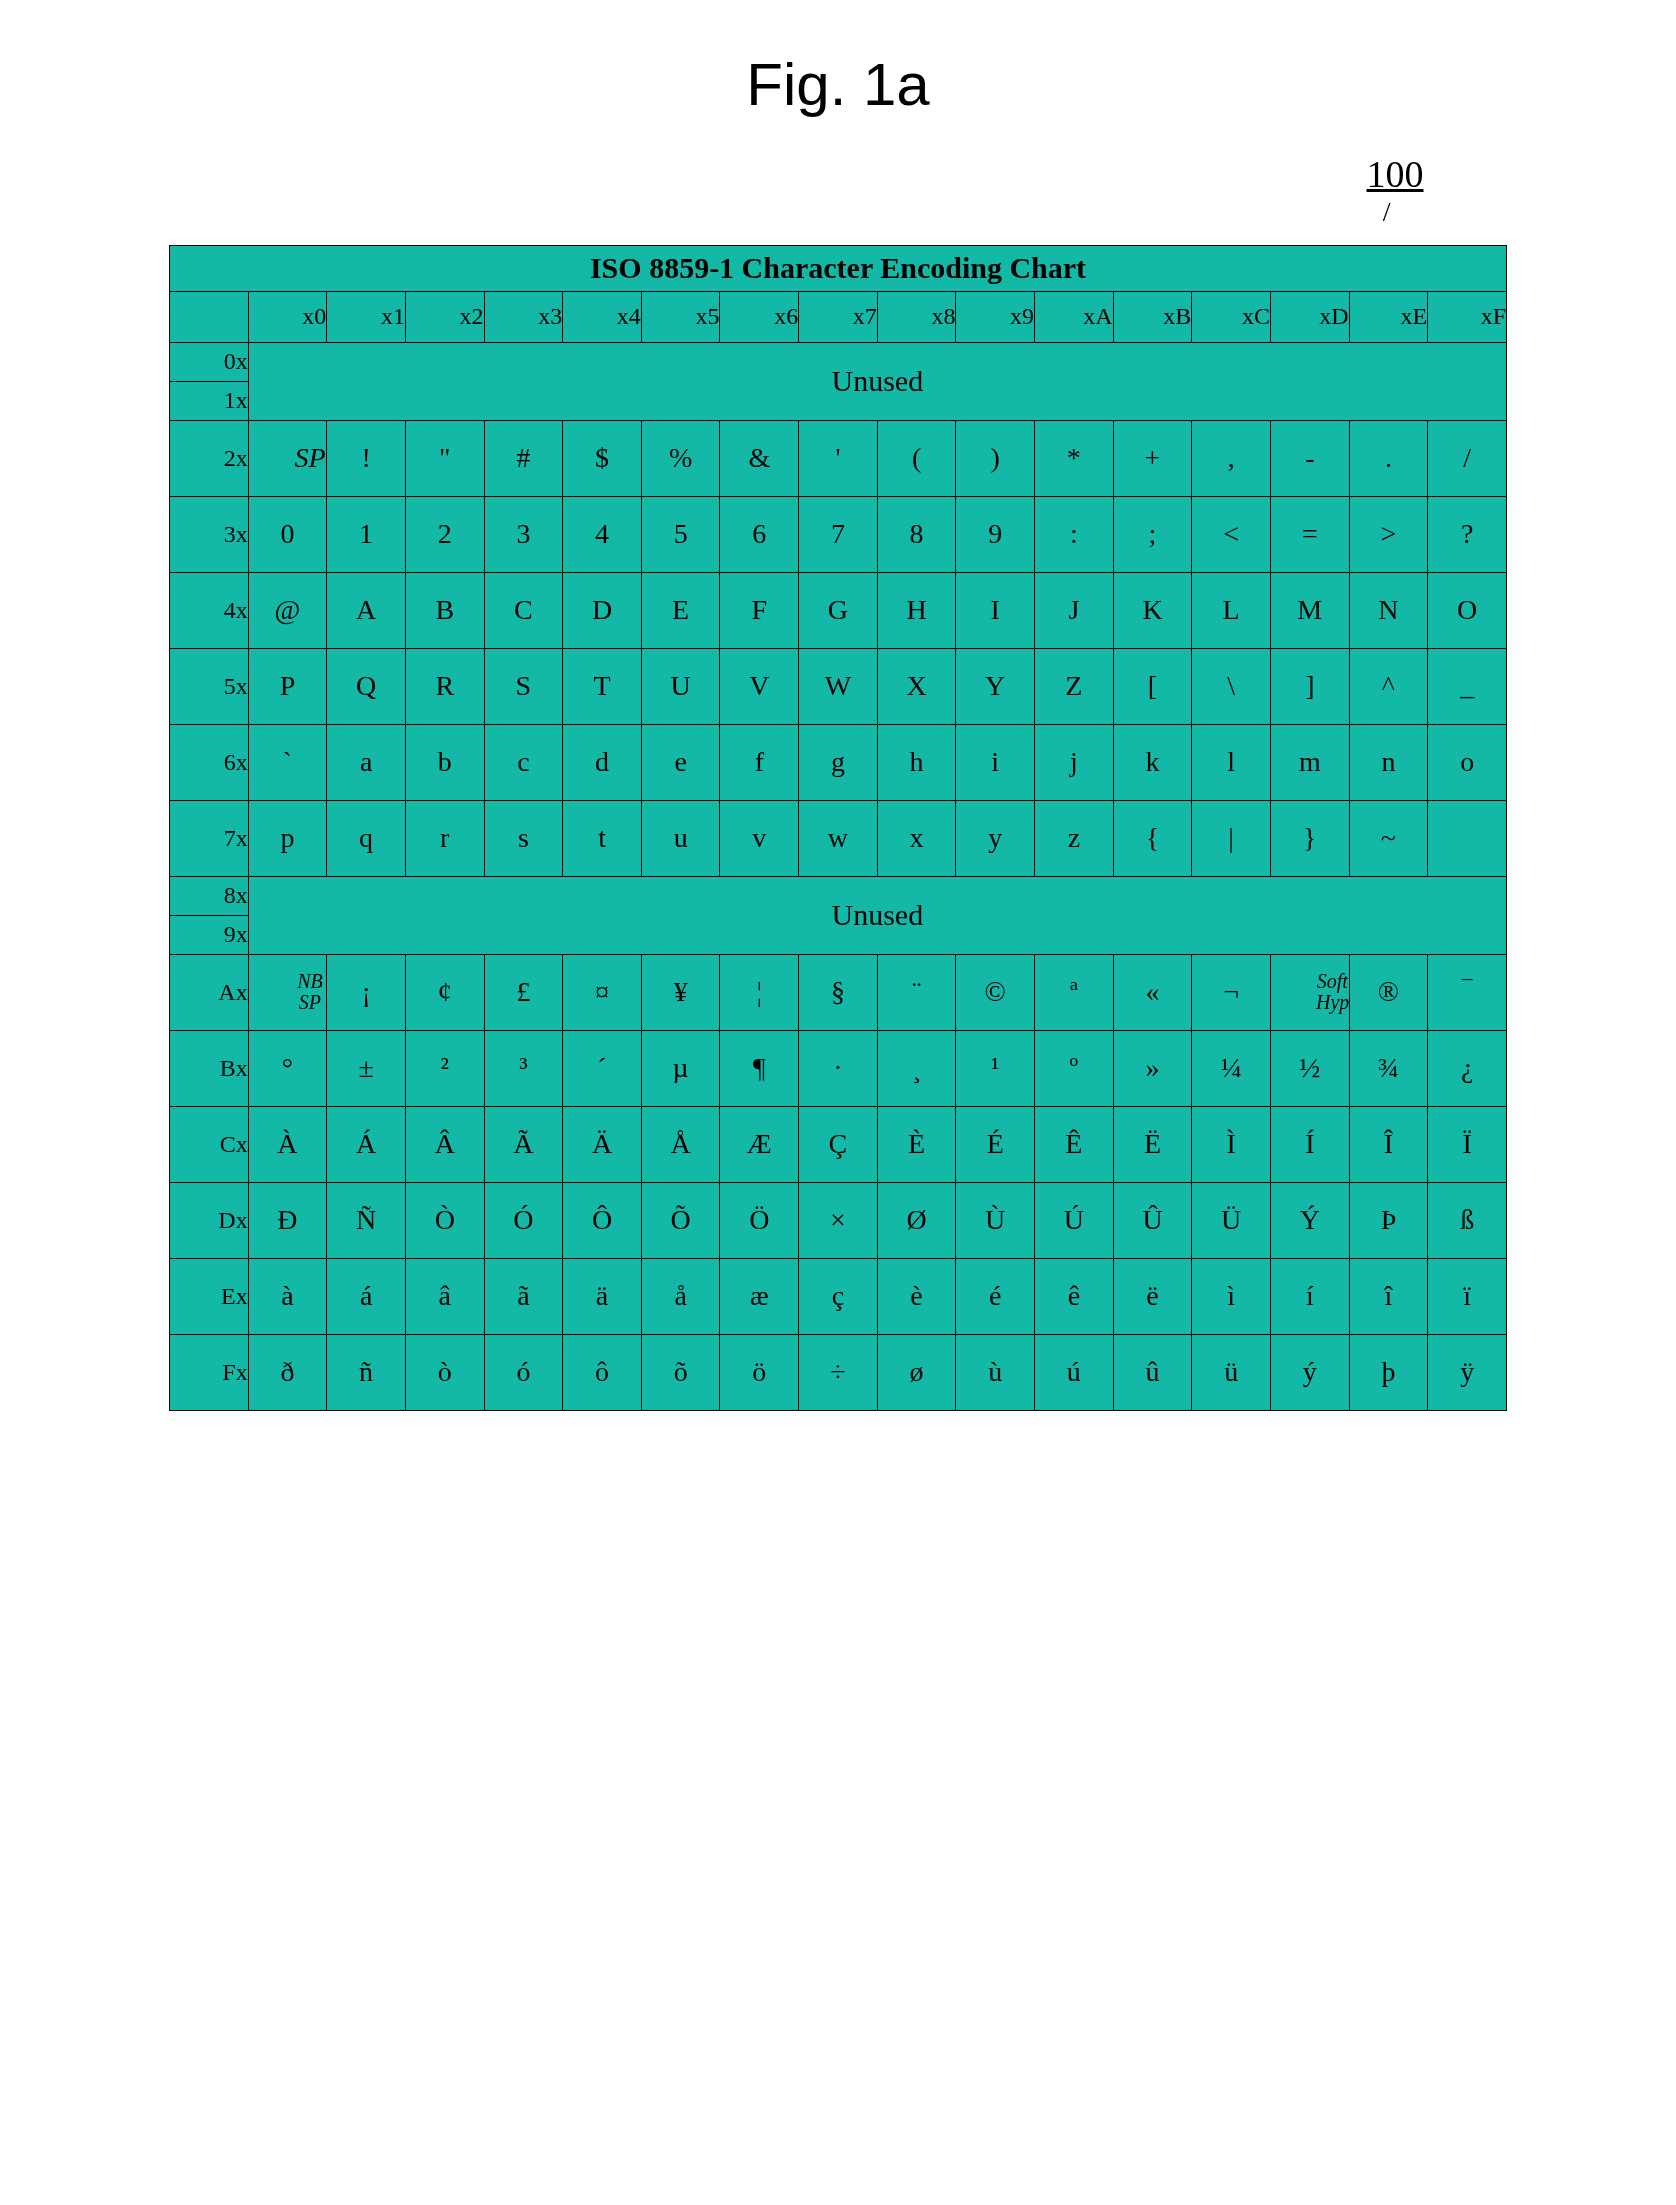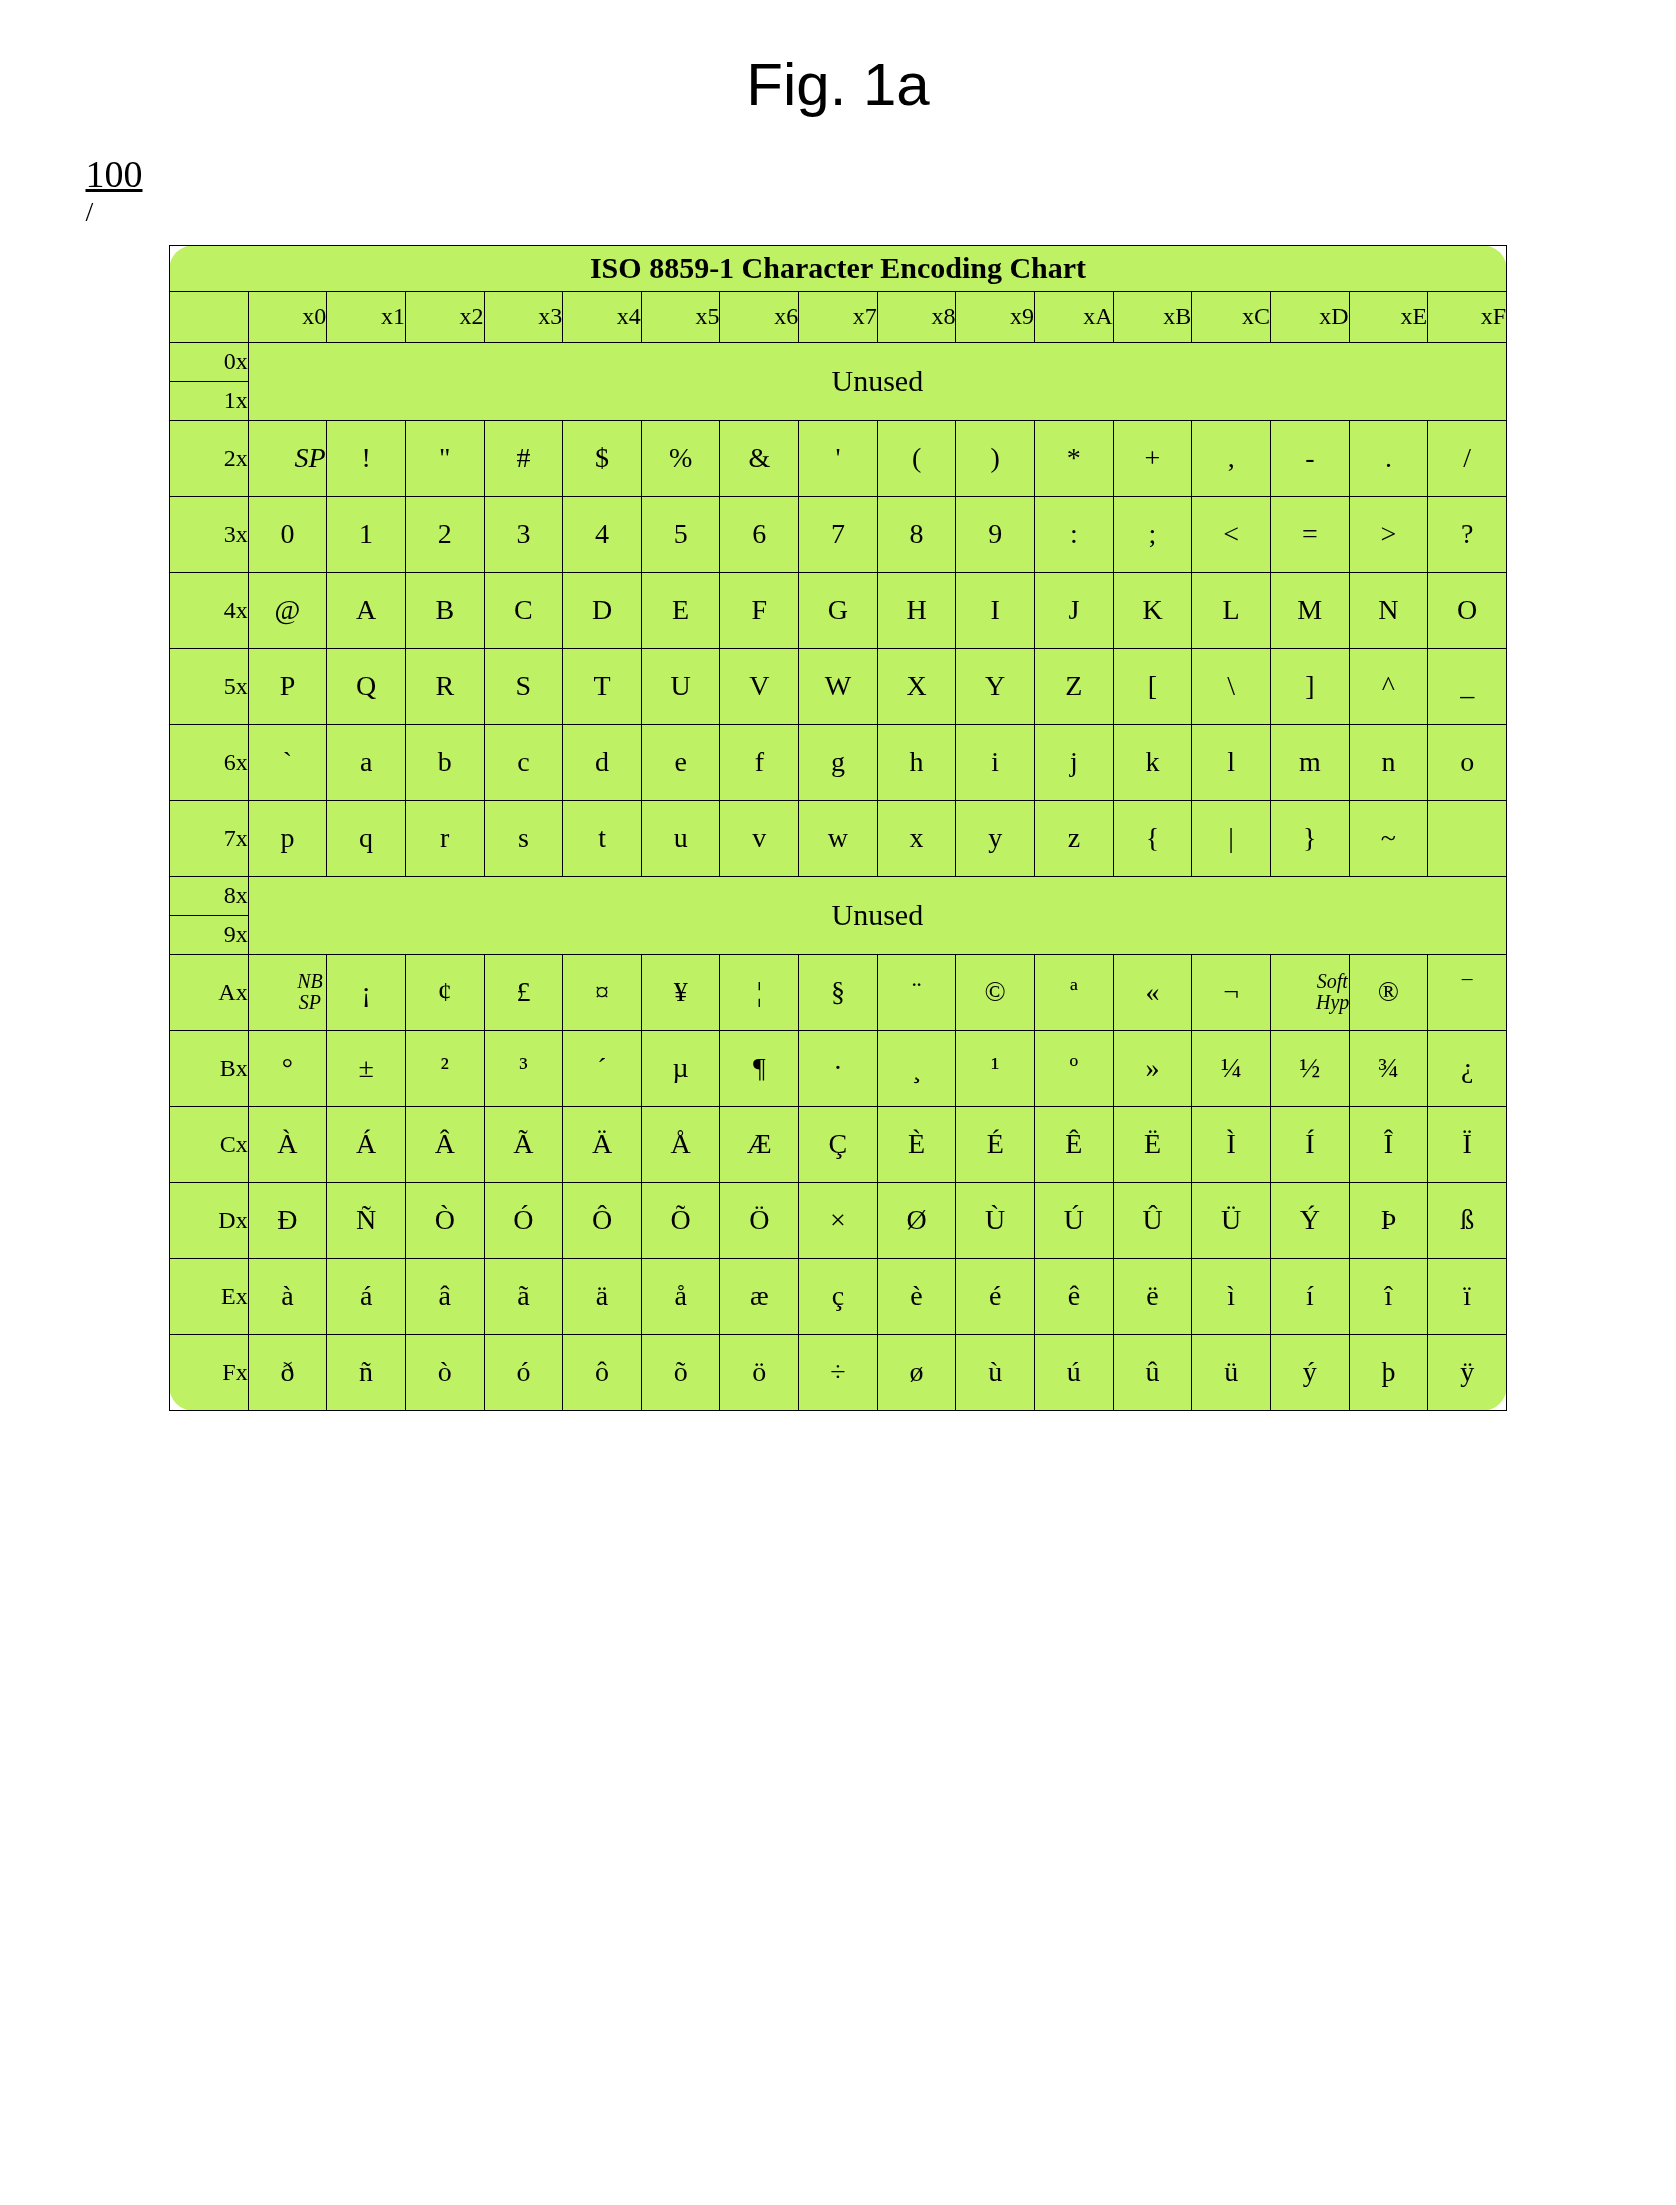--- a/index.html
+++ b/index.html
@@ -16,39 +16,39 @@
   .figure-title {
     text-align: center;
     font-family: Arial, Helvetica, sans-serif;
     font-size: 60px;
     font-weight: 400;
     margin-bottom: 33px;
   }
   .ref-wrap {
     width: 1338px;
     margin: 0 auto 0 auto;
+    text-align: right;
     padding-right: 217px;
   }
   .ref-number {
     font-size: 38px;
     text-decoration: underline;
     display: inline-block;
   }
   .ref-slash {
     font-size: 28px;
     display: block;
     margin-right: 33px;
   }
   table {
     border-collapse: collapse;
     margin: 16.7px auto;
     table-layout: fixed;
     width: 1338px;
-    background: #bef264;
-    border-radius: 25px;
+    background: #14b8a6;
   }
   td, th {
     border: 1.7px solid #000;
     text-align: center;
     vertical-align: middle;
     font-size: 28px;
     height: 75px;
     padding: 0;
     overflow: hidden;
   }

